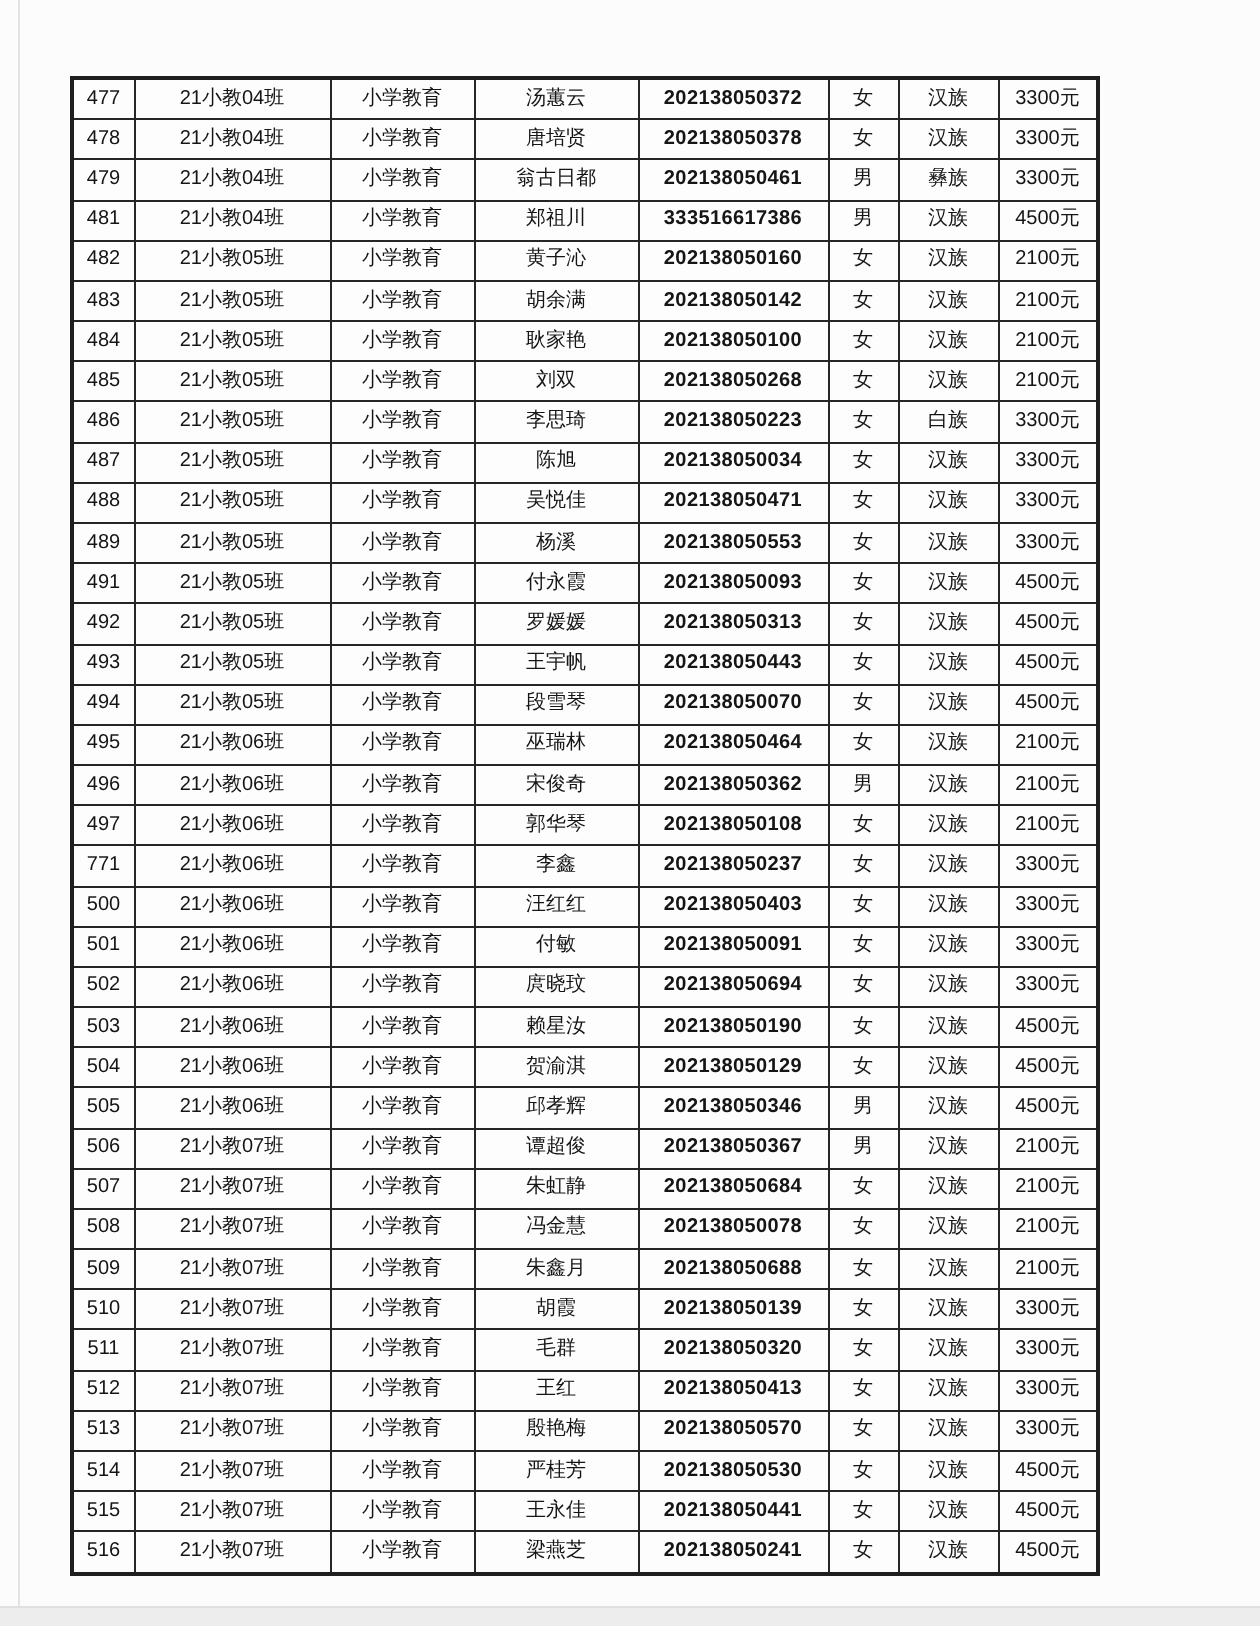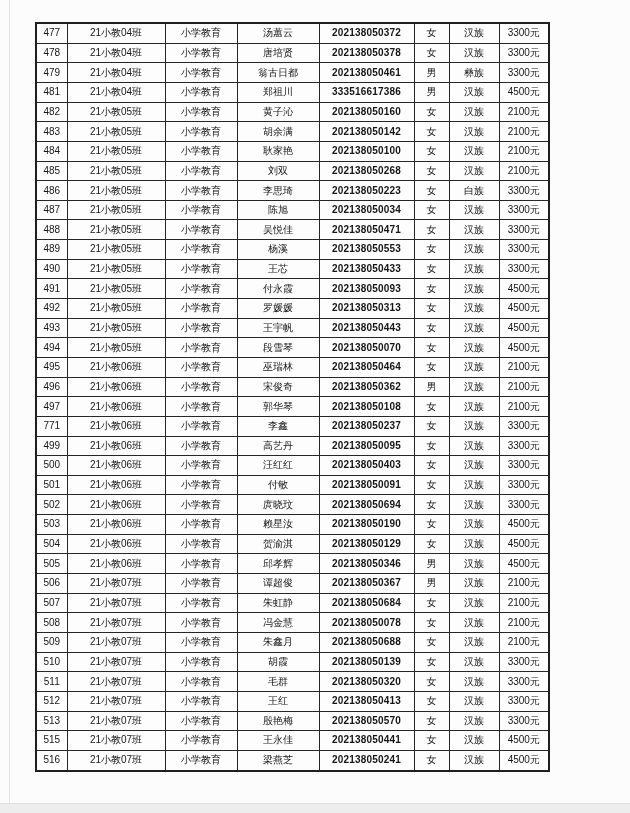--- a/index.html
+++ b/index.html
@@ -30,21 +30,21 @@
     left: 0;
     bottom: 0;
     width: 100%;
     height: 9px;
     background: #ededed;
     border-top: 1px solid #e0e0e0;
   }
   table.roster {
     position: absolute;
     left: 35px;
-    top: 22px;
+    top: 38px;
     width: 513px;
     height: 750px;
     border-collapse: collapse;
     table-layout: fixed;
     background: #fdfdfd;
     border: 2px solid #1f1f1f;
   }
   table.roster td {
     border: 1.4px solid #262626;
     padding: 0 2px;
@@ -200,30 +200,20 @@
           <td class="col-no">489</td>
           <td>21小教05班</td>
           <td>小学教育</td>
           <td>杨溪</td>
           <td class="col-id">202138050553</td>
           <td>女</td>
           <td>汉族</td>
           <td>3300元</td>
         </tr>
         <tr>
-          <td class="col-no">490</td>
-          <td>21小教05班</td>
-          <td>小学教育</td>
-          <td>王芯</td>
-          <td class="col-id">202138050433</td>
-          <td>女</td>
-          <td>汉族</td>
-          <td>3300元</td>
-        </tr>
-        <tr>
           <td class="col-no">491</td>
           <td>21小教05班</td>
           <td>小学教育</td>
           <td>付永霞</td>
           <td class="col-id">202138050093</td>
           <td>女</td>
           <td>汉族</td>
           <td>4500元</td>
         </tr>
         <tr>
@@ -290,30 +280,20 @@
           <td class="col-no">771</td>
           <td>21小教06班</td>
           <td>小学教育</td>
           <td>李鑫</td>
           <td class="col-id">202138050237</td>
           <td>女</td>
           <td>汉族</td>
           <td>3300元</td>
         </tr>
         <tr>
-          <td class="col-no">499</td>
-          <td>21小教06班</td>
-          <td>小学教育</td>
-          <td>高艺丹</td>
-          <td class="col-id">202138050095</td>
-          <td>女</td>
-          <td>汉族</td>
-          <td>3300元</td>
-        </tr>
-        <tr>
           <td class="col-no">500</td>
           <td>21小教06班</td>
           <td>小学教育</td>
           <td>汪红红</td>
           <td class="col-id">202138050403</td>
           <td>女</td>
           <td>汉族</td>
           <td>3300元</td>
         </tr>
         <tr>
@@ -438,20 +418,30 @@
         </tr>
         <tr>
           <td class="col-no">513</td>
           <td>21小教07班</td>
           <td>小学教育</td>
           <td>殷艳梅</td>
           <td class="col-id">202138050570</td>
           <td>女</td>
           <td>汉族</td>
           <td>3300元</td>
+        </tr>
+        <tr>
+          <td class="col-no">514</td>
+          <td>21小教07班</td>
+          <td>小学教育</td>
+          <td>严桂芳</td>
+          <td class="col-id">202138050530</td>
+          <td>女</td>
+          <td>汉族</td>
+          <td>4500元</td>
         </tr>
         <tr>
           <td class="col-no">515</td>
           <td>21小教07班</td>
           <td>小学教育</td>
           <td>王永佳</td>
           <td class="col-id">202138050441</td>
           <td>女</td>
           <td>汉族</td>
           <td>4500元</td>

